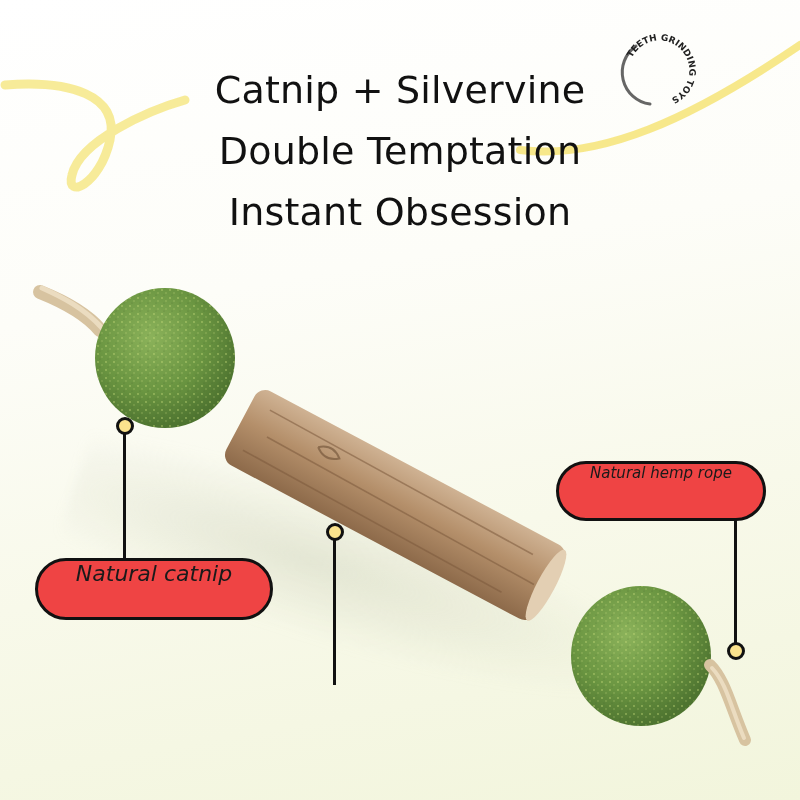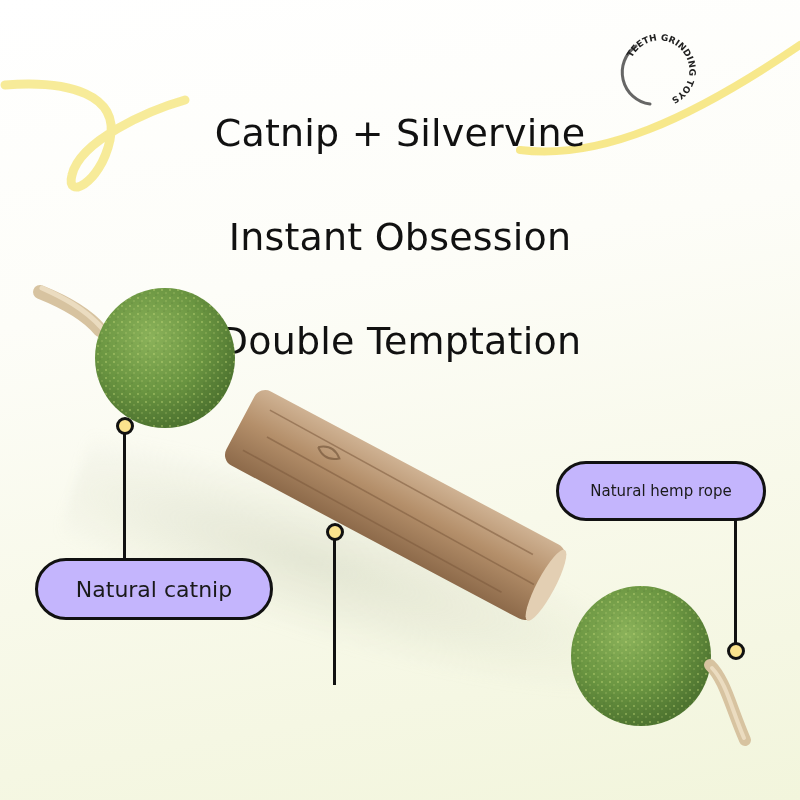--- a/index.html
+++ b/index.html
@@ -9,58 +9,58 @@
     background: linear-gradient(170deg, #ffffff 0%, #fdfdf8 35%, #f8f9ea 65%, #f2f5dc 100%);
   }
   .stage { position: absolute; inset: 0; }
   .swirl { position: absolute; left: 0; top: 0; width: 800px; height: 800px; pointer-events: none; }
 
   .headline {
     position: absolute; left: 190px; top: 60px; width: 420px;
     text-align: center; color: #111; font-size: 38px; line-height: 61px;
     letter-spacing: 0.2px;
   }
-  .headline div { white-space: nowrap; margin-top: 43px; }
+  .headline div { white-space: nowrap; }
 
   .stamp { position: absolute; left: 610px; top: 18px; width: 100px; height: 100px; }
 
   .shadow-band {
     position: absolute; left: 60px; top: 505px; width: 620px; height: 150px;
     background: radial-gradient(ellipse at 40% 50%, rgba(190,195,170,0.35), rgba(190,195,170,0) 70%);
     transform: rotate(18deg); filter: blur(6px);
   }
 
   .product { position: absolute; left: 0; top: 0; width: 800px; height: 800px; }
 
   .callout-line { position: absolute; width: 3px; background: #111; }
   .callout-dot {
     position: absolute; width: 12px; height: 12px; border-radius: 50%;
     background: #fbe38d; border: 3px solid #111;
   }
   .label-pill {
     position: absolute; box-sizing: border-box;
-    background: #c4b5fd; border: 3px solid #111; border-radius: 32px;
-    display: flex; align-items: center; justify-content: center;
-    color: #1a1a1a; white-space: nowrap;
+    background: #ef4444; border: 3px solid #111; border-radius: 32px;
+    display: flex; align-items: flex-start; justify-content: center;
+    color: #1a1a1a; white-space: nowrap; font-style: italic;
   }
 </style>
 </head>
 <body>
 
 <div class="stage">
 
   <svg class="swirl" viewBox="0 0 800 800">
     <path d="M 5 85 C 70 80, 120 95, 110 140 C 100 185, 65 200, 72 175 C 80 140, 150 110, 185 100" fill="none" stroke="#f6e98e" stroke-width="9" stroke-linecap="round" opacity="0.9"></path>
     <path d="M 520 150 C 600 160, 690 120, 800 45" fill="none" stroke="#f6e57e" stroke-width="8" stroke-linecap="round" opacity="0.9"></path>
   </svg>
 
   <div class="headline">
     <div>Catnip + Silvervine</div>
+    <div>Double Temptation</div>
     <div>Instant Obsession</div>
-    <div>Double Temptation</div>
   </div>
 
   <svg class="stamp" viewBox="0 0 100 100">
     <defs>
       <path id="stampArc" d="M 22 40 A 30 30 0 1 1 55 82"></path>
     </defs>
     <path d="M 26 28 A 32 32 0 0 0 40 86" fill="none" stroke="#333" stroke-width="3" stroke-linecap="round" opacity="0.75"></path>
     <text font-family="DejaVu Sans, sans-serif" font-weight="bold" font-size="9" fill="#222">
       <textPath href="#stampArc">TEETH GRINDING TOYS</textPath>
     </text>

